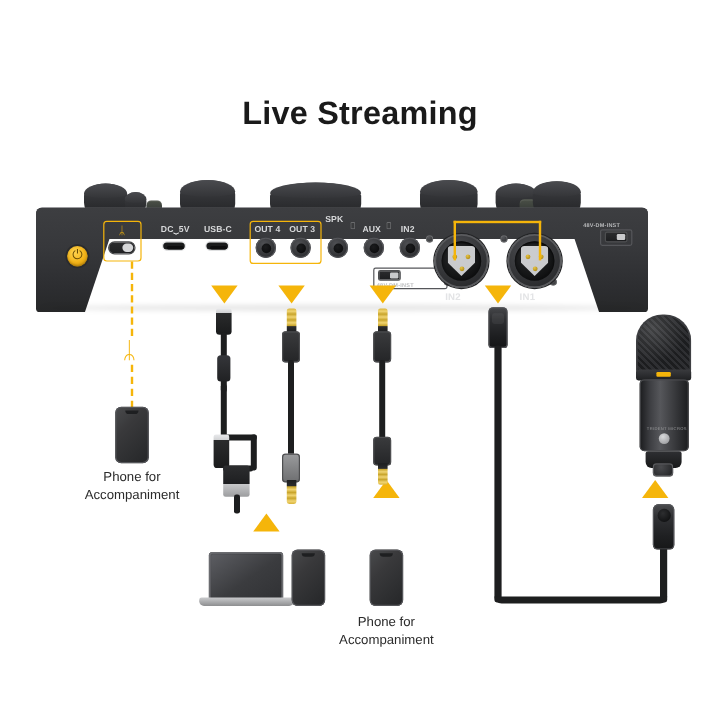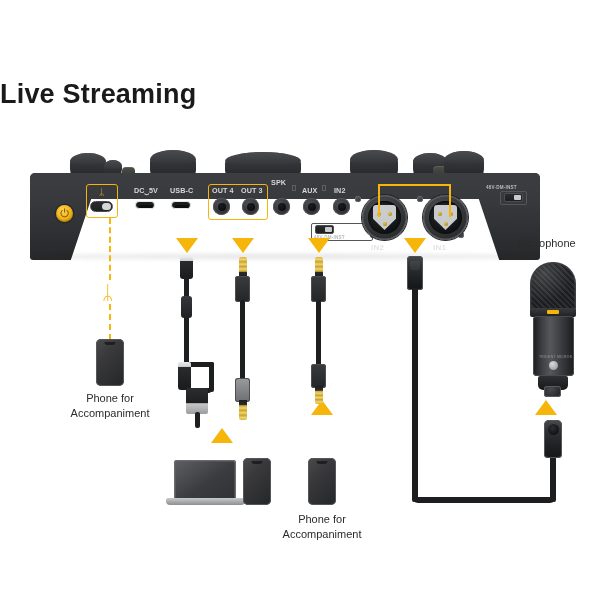--- a/index.html
+++ b/index.html
@@ -13,20 +13,21 @@
   #stage {
     position: relative;
     width: 600px; height: 600px;
     background: #ffffff;
   }
 
   
   .title {
     position: absolute;
     left: 0; top: 79px; width: 600px;
+    text-align: center;
     font-size: 27px;
     font-weight: 700;
     letter-spacing: .2px;
     color: #1a1a1a;
   }
 
   
   .device-wrap {
     position: absolute;
     left: 30px; top: 150px;
@@ -558,21 +559,20 @@
   <div class="plug-trrs-head" style="left:315px; top:386px; height:18px; transform:rotate(180deg);"></div>
 
   <div class="xlr-plug" style="left:407px; top:256px;"></div>
   <div class="cable cable-v" style="left:412px; top:288px; width:6px; height:214px;"></div>
   <div class="cable cable-h" style="left:412px; top:497px; width:144px; height:6px; border-radius:0 0 6px 6px;"></div>
   <div class="cable cable-v" style="left:550px; top:452px; width:6px; height:50px;"></div>
   <div class="xlr-female" style="left:544px; top:420px;">
     <div class="hole"></div>
   </div>
 
-  <div class="caption" style="left:497px; top:236px; width:100px; font-size:11px;">Microphone</div>
 
   <div class="mic-grille" style="left:530px; top:262px;"></div>
   <div class="mic-band" style="left:530px; top:308px;"></div>
   <div class="mic-logo" style="left:547px; top:310px;"></div>
   <div class="mic-body" style="left:533px; top:316px;"></div>
   <div class="mic-text" style="left:539px; top:355px;">TRIDENT MICROS</div>
   <div class="mic-knob" style="left:549px; top:361px;"></div>
   <div class="mic-base" style="left:538px; top:376px;"></div>
   <div class="mic-connector" style="left:544px; top:386px;"></div>
 

